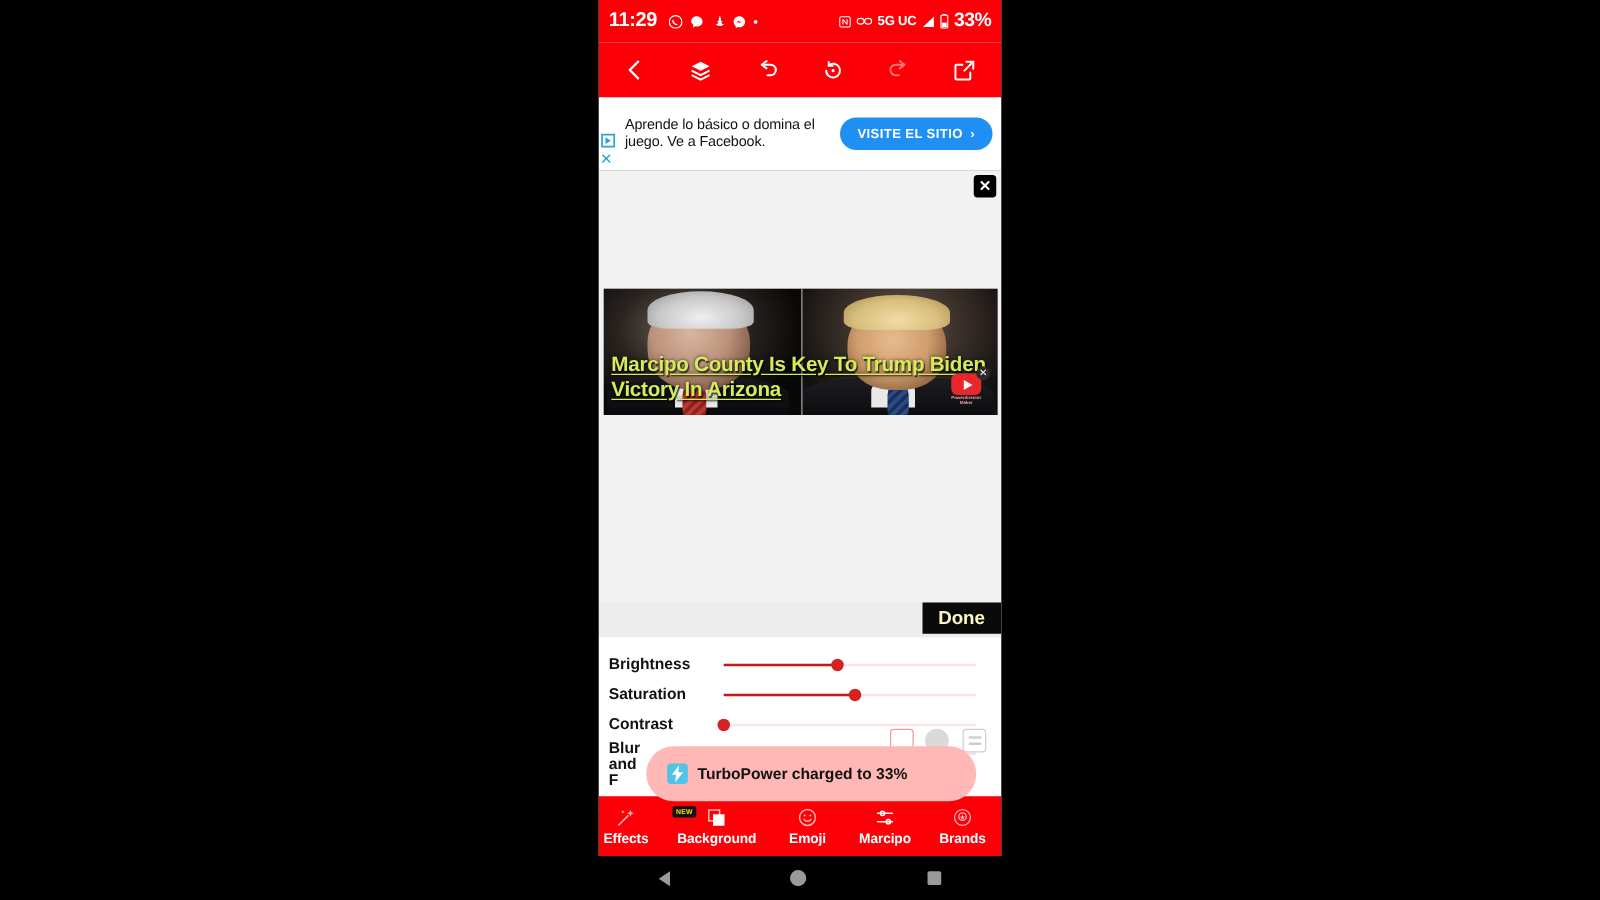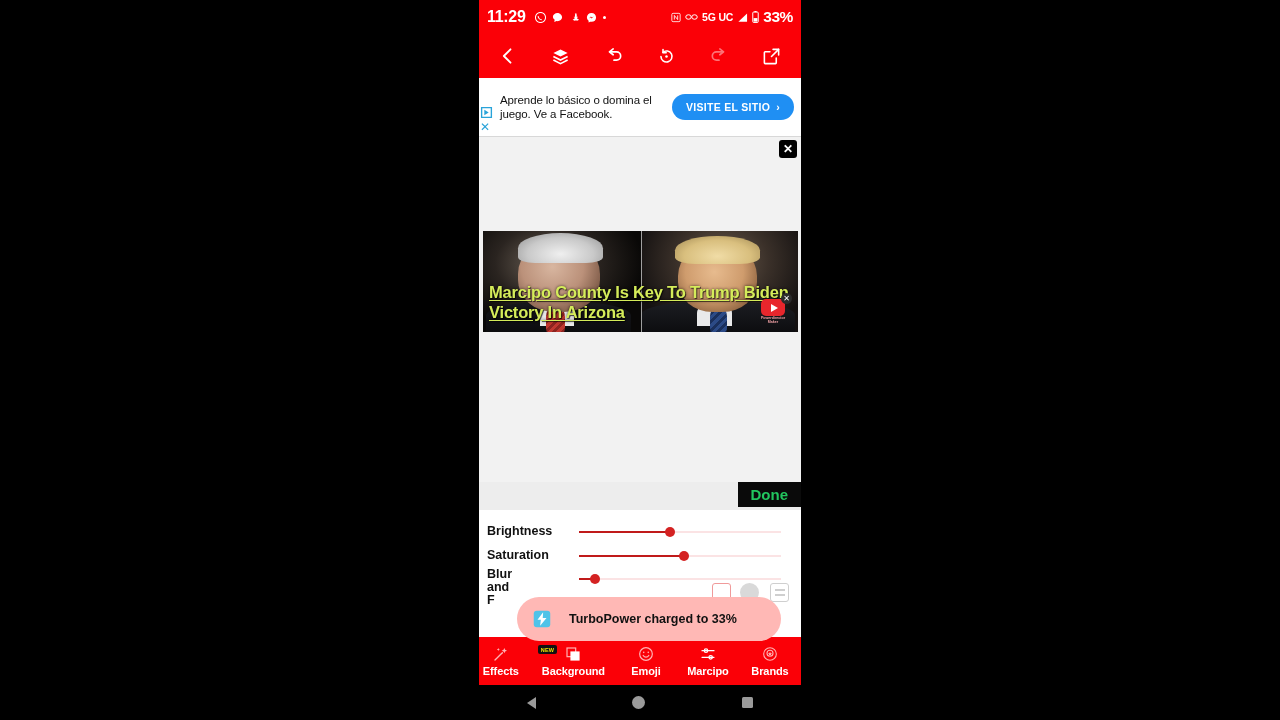--- a/index.html
+++ b/index.html
@@ -112,39 +112,39 @@
   .wm-tri { width: 0; height: 0; border-left: 7px solid #fff;
     border-top: 4.5px solid transparent; border-bottom: 4.5px solid transparent; margin-left: 2px; }
   .wm-label { font-size: 3.6px; color: #f0a0a4; font-weight: bold; text-align: center; line-height: 1.1; }
   .wm-x { position: absolute; right: -4px; top: -4px; width: 11px; height: 11px;
     border-radius: 50%; background: #2b2b2b; color: #fff; font-size: 8px;
     display: flex; align-items: center; justify-content: center; cursor: pointer; }
 
   
   .donebar { position: relative; height: 28px; background: #ededed; }
   .done-btn {
-    position: absolute; right: 0; top: 0; background: #0a0a0a; color: #22c55e;
+    position: absolute; right: 0; top: 0; background: #0a0a0a; color: #fef9c3;
     font-size: 15px; font-weight: bold; padding: 4px 13px; cursor: pointer;
   }
 
   
   .panel { position: relative; background: #fff; height: 140px; padding: 10px 20px 0 8px; }
   .slider-row { display: flex; align-items: center; height: 24px; }
   .slider-label { font-size: 12.5px; font-weight: bold; color: #111; width: 92px; line-height: 1.05; }
   .slider-label.two { font-size: 12.5px; }
   .slider-track { position: relative; flex: 1; height: 2px; background: #fbe3e4; }
   .slider-fill { position: absolute; left: 0; top: 0; height: 2px; background: #c01a1a; }
   .slider-knob { position: absolute; top: -4px; width: 10px; height: 10px;
     border-radius: 50%; background: #d42222; transform: translateX(-5px); cursor: pointer; }
 
   
   .toast {
     position: absolute; left: 38px; right: 20px; bottom: 44px; height: 44px;
     background: #ffb8b5; border-radius: 22px;
-    display: flex; align-items: center; gap: 18px; padding: 0 16px; z-index: 20;
+    display: flex; align-items: center; gap: 7px; padding: 0 16px; z-index: 20;
   }
   .toast-icon { width: 18px; height: 18px; flex: 0 0 18px; }
   .toast-text { font-size: 12.5px; font-weight: bold; color: #111; line-height: 1.2; }
 
   
   .panel-ctl { position: absolute; bottom: 48px; }
   .ctl-square { right: 70px; width: 19px; height: 19px; border: 1.6px solid #f09a9a; border-radius: 3px; }
   .ctl-circle { right: 42px; width: 19px; height: 19px; border-radius: 50%; background: #d9d9d9; }
   .ctl-lines  { right: 12px; width: 19px; height: 19px; border: 1.6px solid #cfcfcf; border-radius: 3px;
                 display: flex; flex-direction: column; align-items: center; justify-content: center; gap: 3px; }
@@ -324,20 +324,27 @@
           <span class="slider-knob" style="left:45%"></span>
         </span>
       </div>
       <div class="slider-row">
         <span class="slider-label">Saturation</span>
         <span class="slider-track">
           <span class="slider-fill" style="width:52%"></span>
           <span class="slider-knob" style="left:52%"></span>
         </span>
       </div>
+      <div class="slider-row">
+        <span class="slider-label">Contrast</span>
+        <span class="slider-track">
+          <span class="slider-fill" style="width:0%"></span>
+          <span class="slider-knob" style="left:0%"></span>
+        </span>
+      </div>
       <div class="slider-row" style="align-items:flex-start;">
         <span class="slider-label two" style="white-space:pre-line;">Blur
 and
 F</span>
         <span class="slider-track" style="margin-top:10px;">
           <span class="slider-fill" style="width:8%"></span>
           <span class="slider-knob" style="left:8%"></span>
         </span>
       </div>
 

